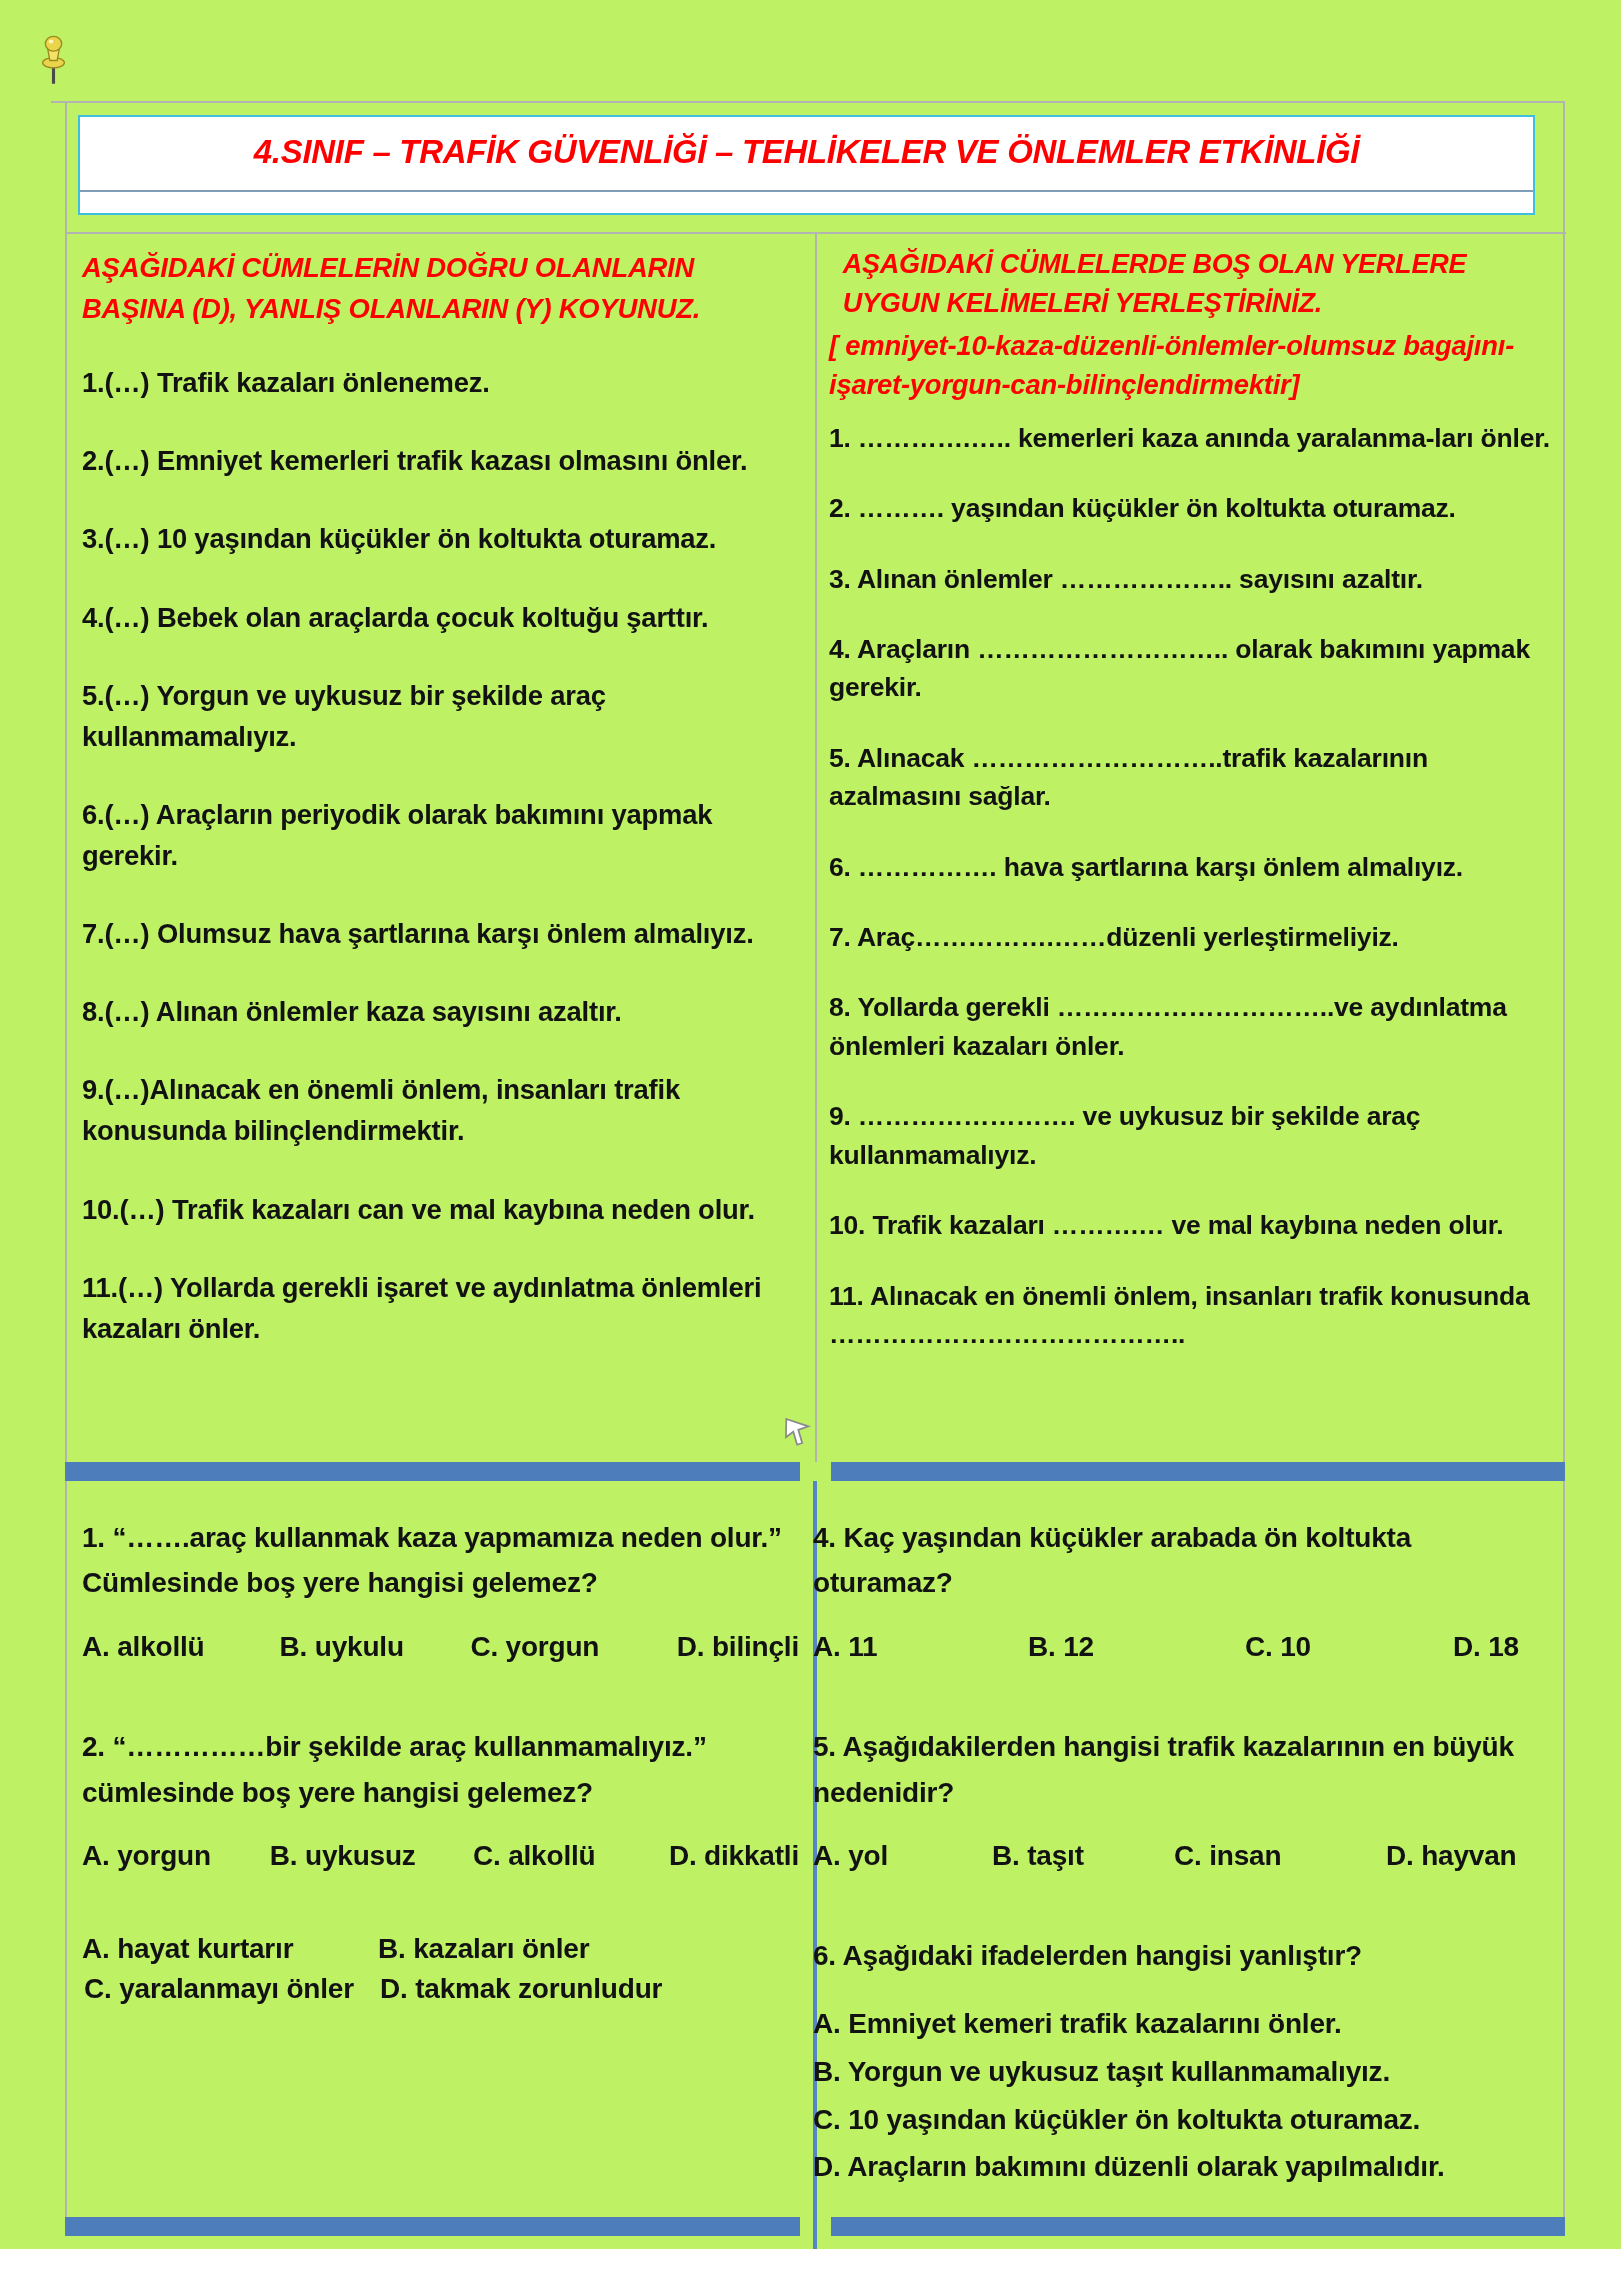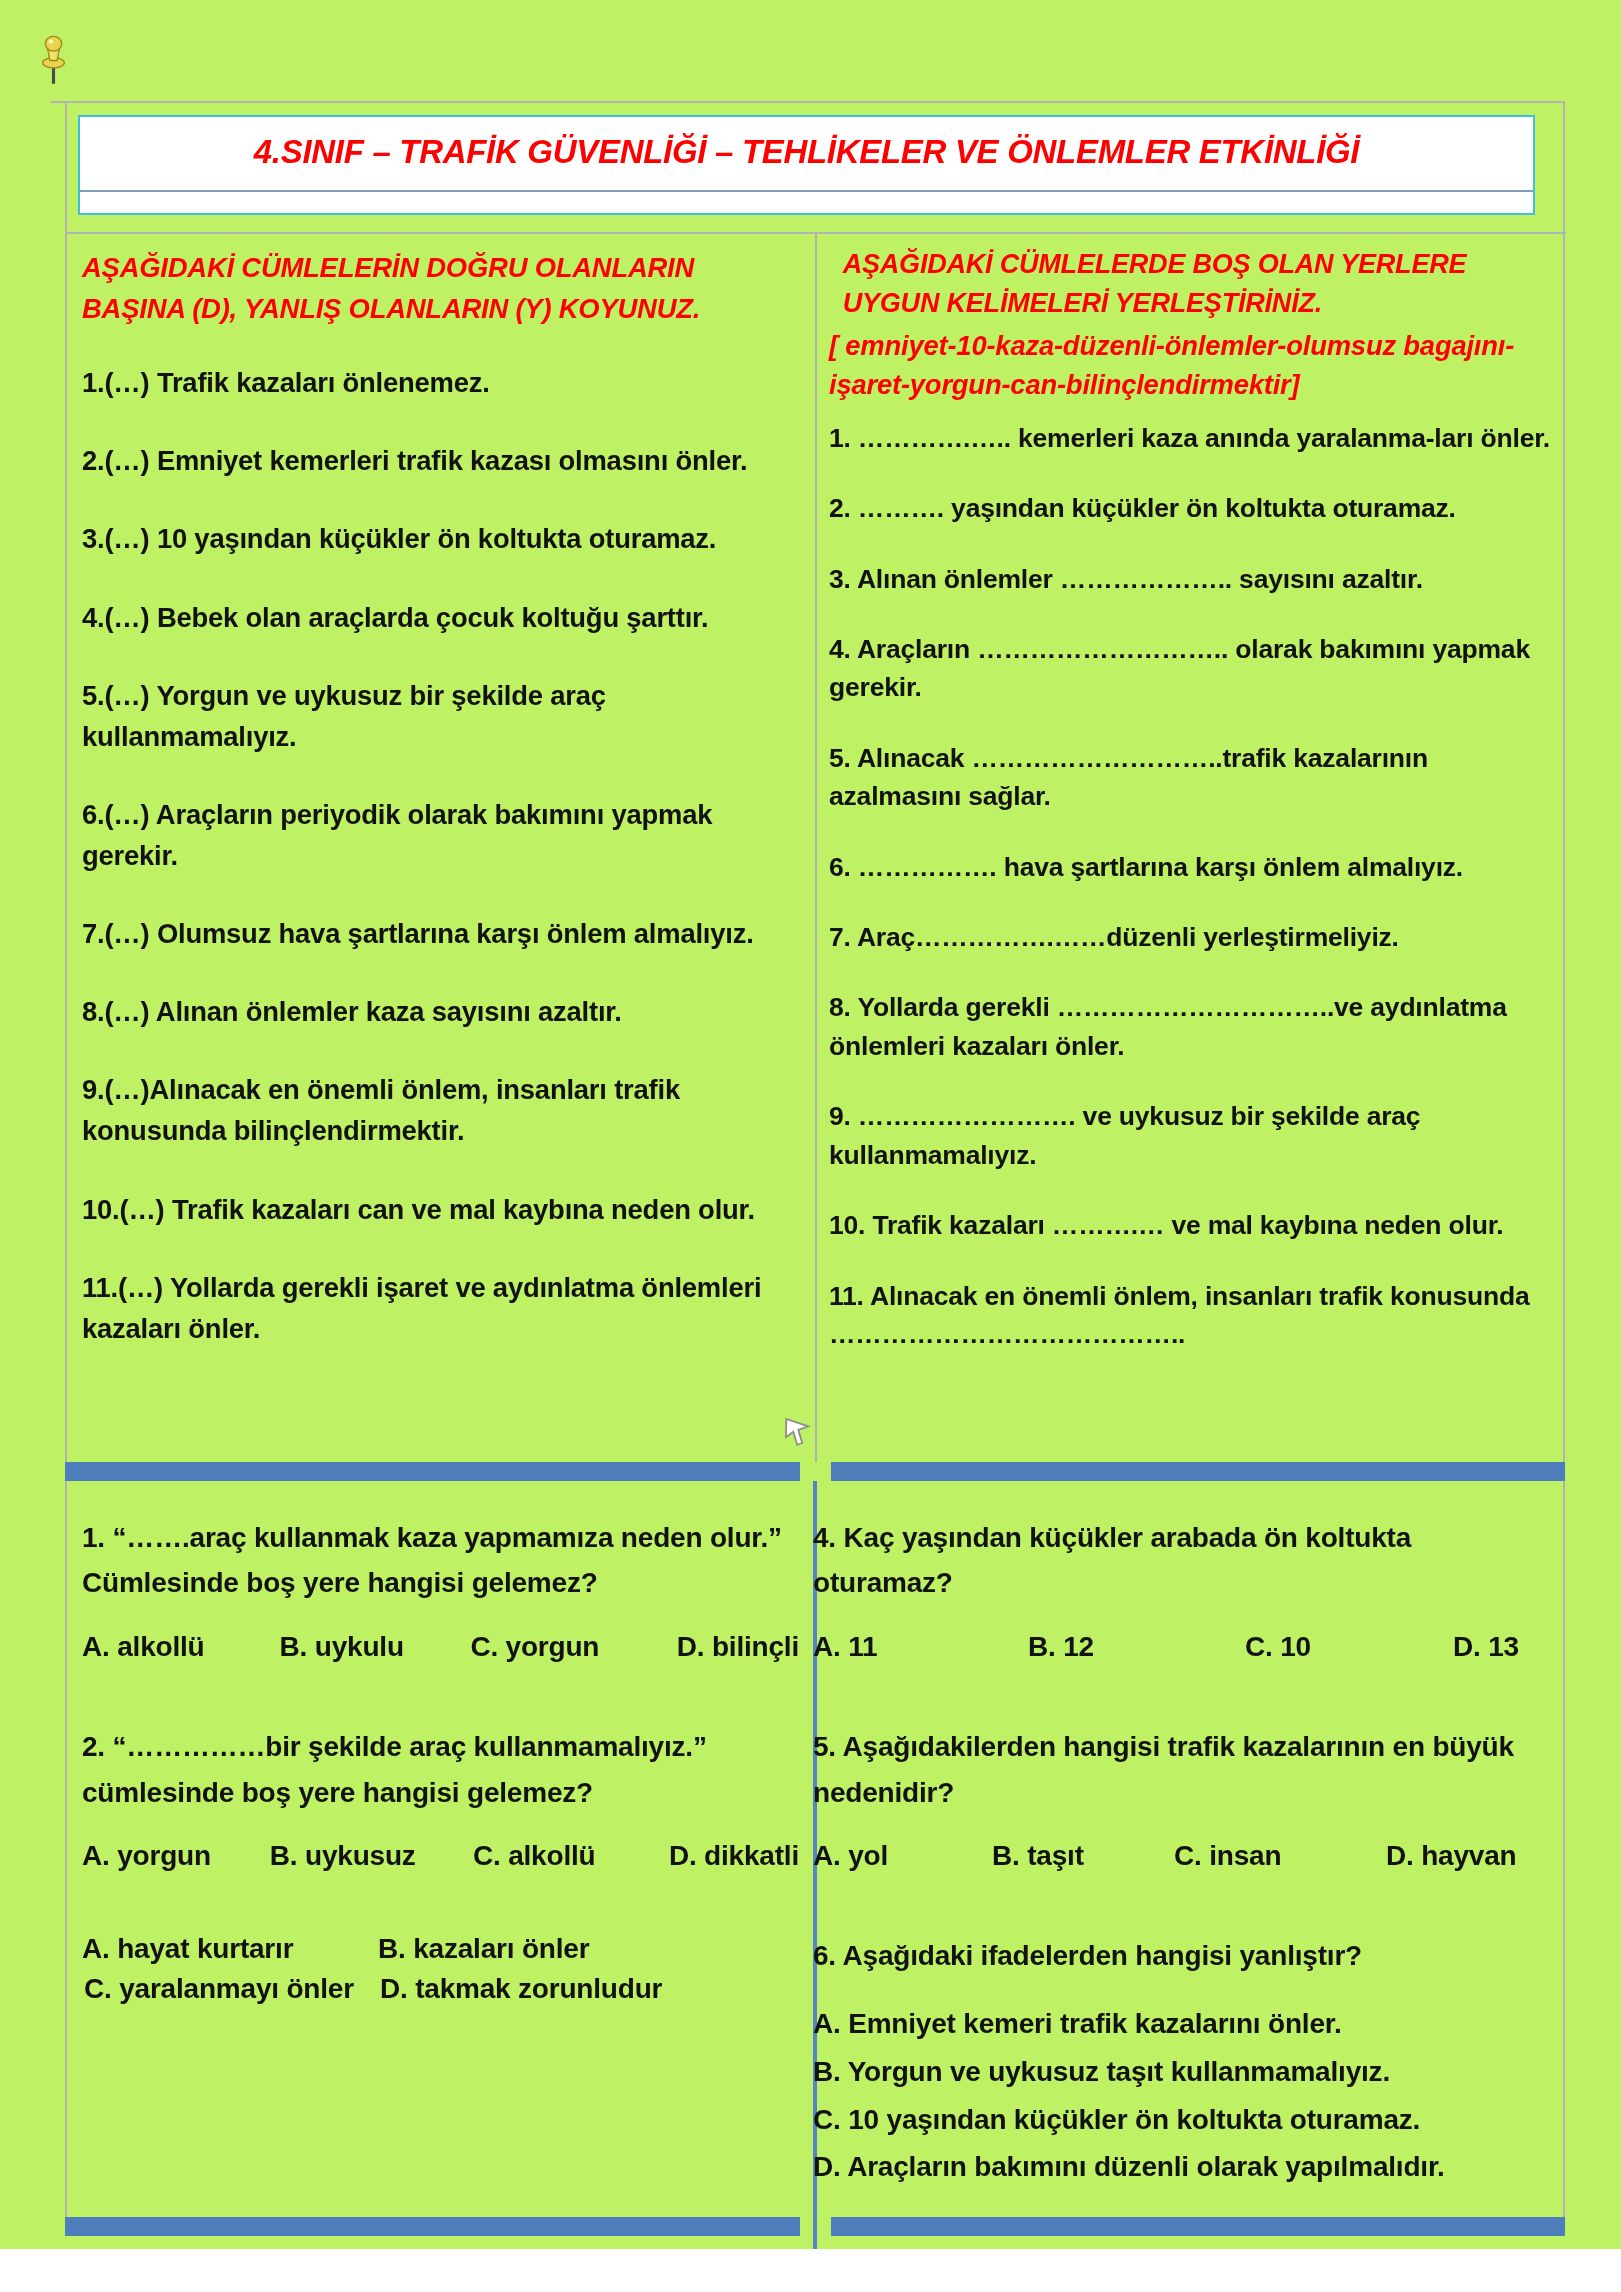--- a/index.html
+++ b/index.html
@@ -164,21 +164,21 @@
     </div>
   </section>
 
   <section class="quiz quiz-right">
     <div class="q-block">
       <p class="q-text">4. Kaç yaşından küçükler arabada ön koltukta oturamaz?</p>
       <div class="opts">
         <span class="opt" style="width:215px">A. 11</span>
         <span class="opt" style="width:217px">B. 12</span>
         <span class="opt" style="width:208px">C.  10</span>
-        <span class="opt">D. 13</span>
+        <span class="opt">D. 18</span>
       </div>
     </div>
     <div class="q-block">
       <p class="q-text">5. Aşağıdakilerden hangisi trafik kazalarının en büyük nedenidir?</p>
       <div class="opts">
         <span class="opt" style="width:179px">A. yol</span>
         <span class="opt" style="width:182px">B. taşıt</span>
         <span class="opt" style="width:212px">C. insan</span>
         <span class="opt">D. hayvan</span>
       </div>

